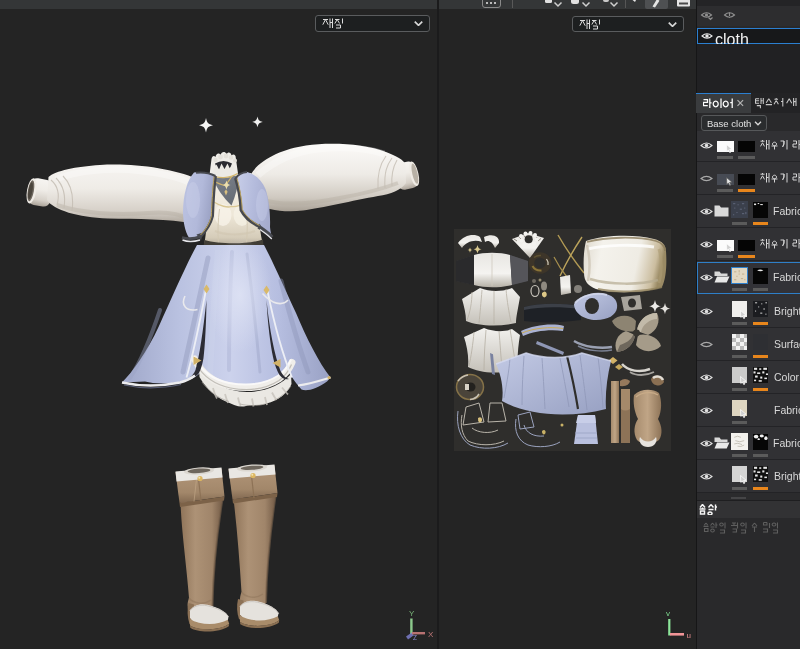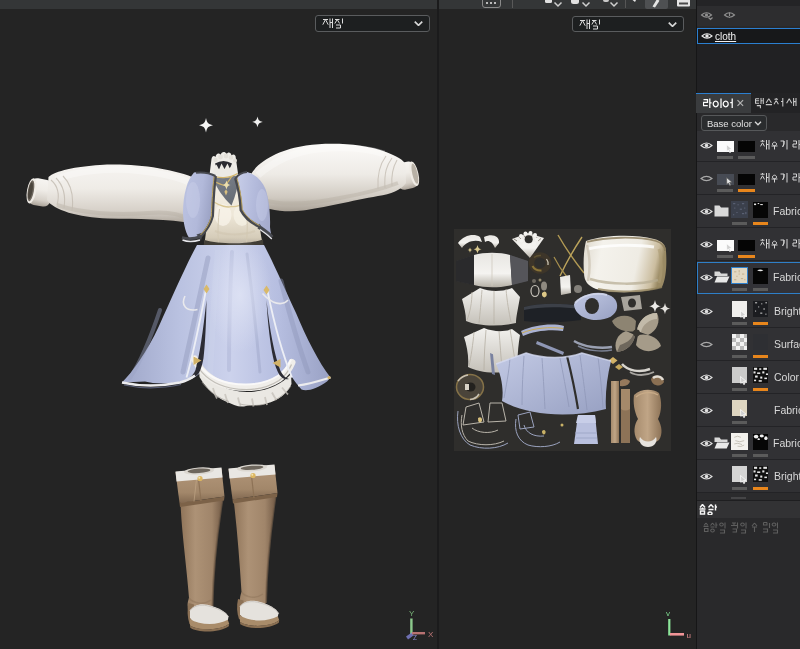--- a/index.html
+++ b/index.html
@@ -520,21 +520,21 @@
     <path d="M29.5 2.5 v3.5"></path>
         <circle cx="29.5" cy="7.6" r="0.5" fill="#8f8f8f" stroke="none"></circle>
   </g>
 </svg>
 
 <div class="abs" style="left:697px;top:28px;width:105px;height:16px;background:#17181a;border:1px solid #2b7fd0;box-sizing:border-box;"></div>
 <svg class="abs" style="left:701px;top:32px" width="12" height="8" viewBox="0 0 12 8">
   <path d="M1 4 Q6 -0.5 11 4 Q6 8.5 1 4 z" stroke="#e8e8e8" fill="none" stroke-width="1.1"></path>
   <circle cx="6" cy="4" r="1.7" fill="#e8e8e8"></circle>
 </svg>
-<div class="txt" style="left:715px;top:31px;font-size:10px;color:#f2f2f2;text-decoration:underline;">cloth</div>
+<div class="txt" style="left:715px;top:31px;font-size:16px;color:#f2f2f2;text-decoration:underline;">cloth</div>
 <div class="abs" style="left:697px;top:44px;width:103px;height:49px;background:#212123;"></div>
 
 <div class="abs" style="left:750px;top:93px;width:50px;height:20px;background:#232325;"></div>
 <div class="abs" style="left:696px;top:92.5px;width:55px;height:1.8px;background:#2b7fd0;"></div>
 <div class="abs" style="left:696px;top:94.3px;width:55px;height:18.7px;background:#3a3c3e;"></div>
 
 <svg class="abs" style="left:703px;top:97.5px" width="48" height="11" viewBox="0 0 48 11">
   <g stroke="#ffffff" stroke-width="1.25" fill="none">
     <path d="M0.5 1.5 h4 v2.8 h-4 v3.4 h4.3 M6.8 0.5 v9.5 M6.8 4.8 h1.8"></path>
     <path d="M12.7 3 a2.5 2.9 0 1 0 0.01 0 M18 0.5 v9.5"></path>
@@ -548,21 +548,21 @@
 <svg class="abs" style="left:755px;top:97.5px" width="45" height="11" viewBox="0 0 45 11">
   <g stroke="#c9c9c9" stroke-width="1.05" fill="none">
     <path d="M0.5 0.8 h3.6 M0.5 2.8 h3.6 M0.5 0.8 v4.4 h3.6 M6 0 v6 M6 2.8 h1.5 M8.3 0 v6 M1.8 7.6 h3.6 v2.6"></path>
     <path d="M13.8 0.8 l-2.6 4 M13.8 0.8 l2.6 4 M10.8 6.6 h6.2"></path>
     <path d="M21.2 0 v1 M19.4 1.2 h3.6 M21.2 2.6 l-2.2 3.6 M21.2 2.6 l2.2 3.6 M26 3.4 h1.6 M27.8 0 v8.5"></path>
     <path d="M34.2 0.8 l-2.6 4.4 M34.2 0.8 l2.6 4.4 M38.6 0 v8 M38.6 3.6 h1.8 M41 0 v8"></path>
   </g>
 </svg>
 
 <div class="abs" style="left:701px;top:115px;width:66px;height:16px;background:#2a2c2e;border:1px solid #56585a;border-radius:3px;box-sizing:border-box;"></div>
-<div class="txt" style="left:707px;top:118px;font-size:9.5px;color:#e2e2e2;">Base color</div>
+<div class="txt" style="left:707px;top:118px;font-size:9.5px;color:#e2e2e2;">Base cloth</div>
 <svg class="abs" style="left:754px;top:121px" width="8" height="5" viewBox="0 0 8 5">
       <path d="M1 0.8 L4 3.8 L7 0.8" stroke="#d8d8d8" stroke-width="1.3" fill="none"></path>
     </svg>
 
 <div class="abs" style="left:697px;top:131px;width:103px;height:362px;background:#313134;"></div>
 <div class="abs" style="left:697px;top:161px;width:103px;height:1px;background:#232326;"></div>
 <svg class="abs" style="left:700px;top:141px" width="13" height="9" viewBox="0 0 13 9">
       <path d="M1 4.5 Q6.5 -0.5 12 4.5 Q6.5 9.5 1 4.5 z" stroke="#e0e0e0" fill="none" stroke-width="1.1"></path>
       <circle cx="6.5" cy="4.5" r="1.8" fill="#e0e0e0"></circle>
     </svg>

